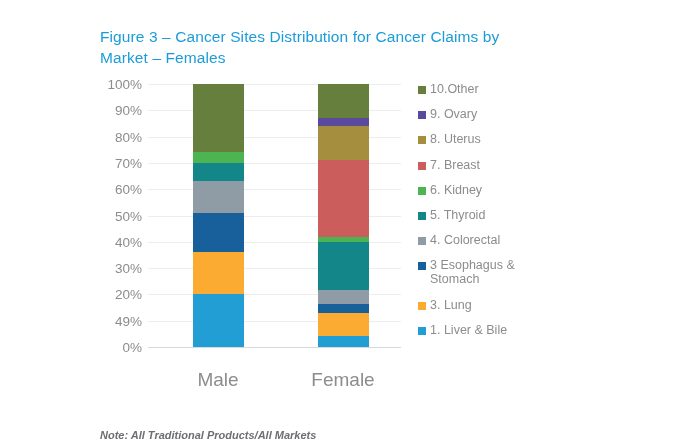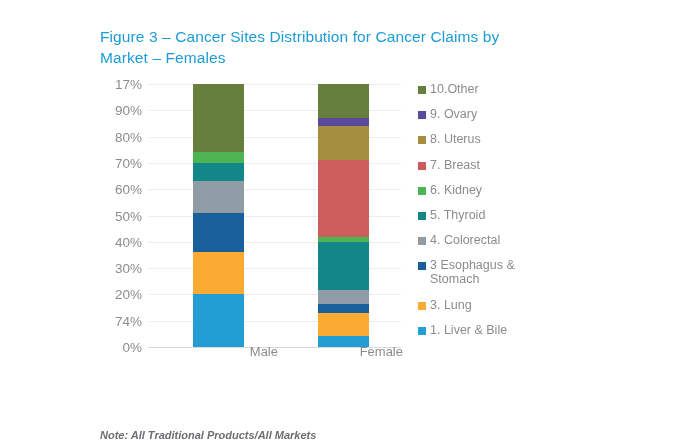--- a/index.html
+++ b/index.html
@@ -54,24 +54,24 @@
     height:100%;
     display:flex;
     flex-direction:column;
   }
   #bar-male{left:45px;}
   #bar-female{left:170px;}
   .seg{width:100%;}
   
   .xlabel{
     position:absolute;
-    top:344px;
+    top:369px;
     width:120px;
-    text-align:right;
-    font-size:13px;
+    text-align:center;
+    font-size:19px;
     color:#8c8c8c;
   }
   #xlabel-male{left:158px;}
   #xlabel-female{left:283px;}
   
   #legend{
     position:absolute;
     left:418px; top:82px;
     width:180px;
   }
@@ -105,30 +105,30 @@
 </style>
 </head>
 <body>
 
 <div id="figure">
 
   <div id="chart-title">Figure 3 – Cancer Sites Distribution for Cancer Claims by Market – Females</div>
 
   <div id="y-axis">
       <div class="ytick" style="top: 263px;">0%</div>
-      <div class="ytick" style="top: 236.7px;">74%</div>
+      <div class="ytick" style="top: 236.7px;">49%</div>
       <div class="ytick" style="top: 210.4px;">20%</div>
       <div class="ytick" style="top: 184.1px;">30%</div>
       <div class="ytick" style="top: 157.8px;">40%</div>
       <div class="ytick" style="top: 131.5px;">50%</div>
       <div class="ytick" style="top: 105.2px;">60%</div>
       <div class="ytick" style="top: 78.9px;">70%</div>
       <div class="ytick" style="top: 52.6px;">80%</div>
       <div class="ytick" style="top: 26.3px;">90%</div>
-      <div class="ytick" style="top: 0px;">17%</div>
+      <div class="ytick" style="top: 0px;">100%</div>
     </div>
 
   <div id="plot-area">
     <div id="gridlines">
         <div class="gridline axis-zero" style="top: 263px;"></div>
         <div class="gridline" style="top: 236.7px;"></div>
         <div class="gridline" style="top: 210.4px;"></div>
         <div class="gridline" style="top: 184.1px;"></div>
         <div class="gridline" style="top: 157.8px;"></div>
         <div class="gridline" style="top: 131.5px;"></div>

